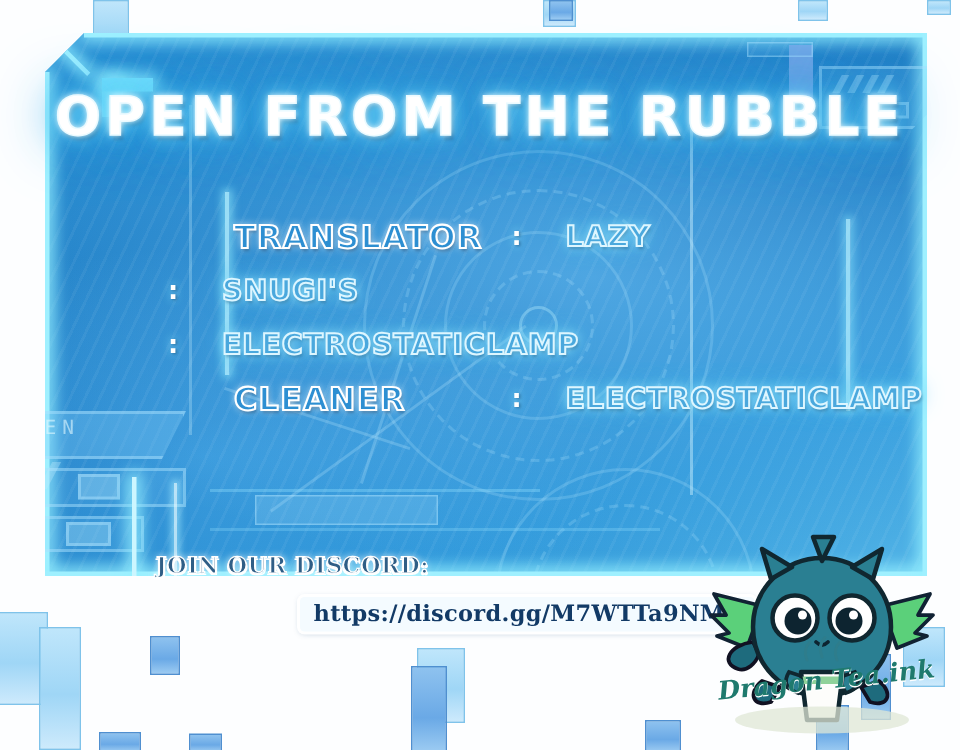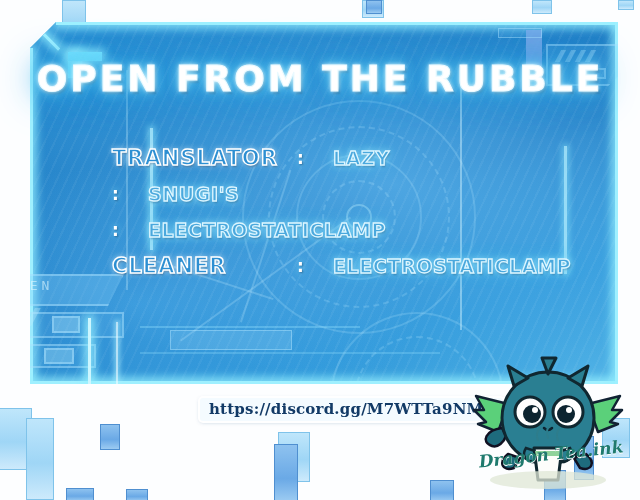--- a/index.html
+++ b/index.html
@@ -53,20 +53,21 @@
     white-space:nowrap;
   }
   #credits{position:absolute;left:112px;top:140px;width:520px;}
   .crow{display:flex;align-items:center;height:36px;}
   .clabel{
     width:185px;flex:0 0 185px;
     font-family:"DejaVu Sans", sans-serif;font-weight:bold;font-size:21px;letter-spacing:1px;
     color:#2d8fd2;-webkit-text-stroke:1.4px #ffffff;
     text-shadow:0 0 6px rgba(255,255,255,.75),1px 2px 2px rgba(8,55,100,.5);
     white-space:nowrap;
+    margin-left:44px;
   }
   .ccolon{
     width:36px;flex:0 0 36px;text-align:left;
     font-family:"DejaVu Sans", sans-serif;font-weight:bold;font-size:17px;color:#ffffff;
     text-shadow:0 0 6px #8fe8ff,1px 1px 2px rgba(8,55,100,.6);
   }
   .cvalue{
     font-family:"DejaVu Sans", sans-serif;font-weight:bold;font-size:19px;letter-spacing:.6px;
     color:#4aa8dd;-webkit-text-stroke:1.3px #ddf6ff;
     text-shadow:0 0 7px #9eeaff,0 0 15px #55c4ef,1px 2px 2px rgba(8,55,100,.5);
@@ -189,20 +190,21 @@
       <span class="ccolon">:</span>
       <span class="cvalue">ELECTROSTATICLAMP</span>
     </div>
     <div class="crow">
       <span class="clabel">CLEANER</span>
       <span class="ccolon">:</span>
       <span class="cvalue">ELECTROSTATICLAMP</span>
     </div>
   </div>
 
+  <div id="discord-label">JOIN OUR DISCORD:</div>
   <a id="discord-url" href="#" style="text-decoration:none;">https://discord.gg/M7WTTa9NMS</a>
 
   <div id="mascot">
     <svg width="160" height="140" viewBox="0 0 160 140">
 
       <g fill="#5bd07a" stroke="#123" stroke-width="2.5" stroke-linejoin="round">
         <path d="M40 52 L8 44 L16 58 L6 58 L18 70 L10 72 L30 80 Z"></path>
         <path d="M120 52 L152 44 L144 58 L154 58 L142 70 L150 72 L130 80 Z"></path>
       </g>
 

